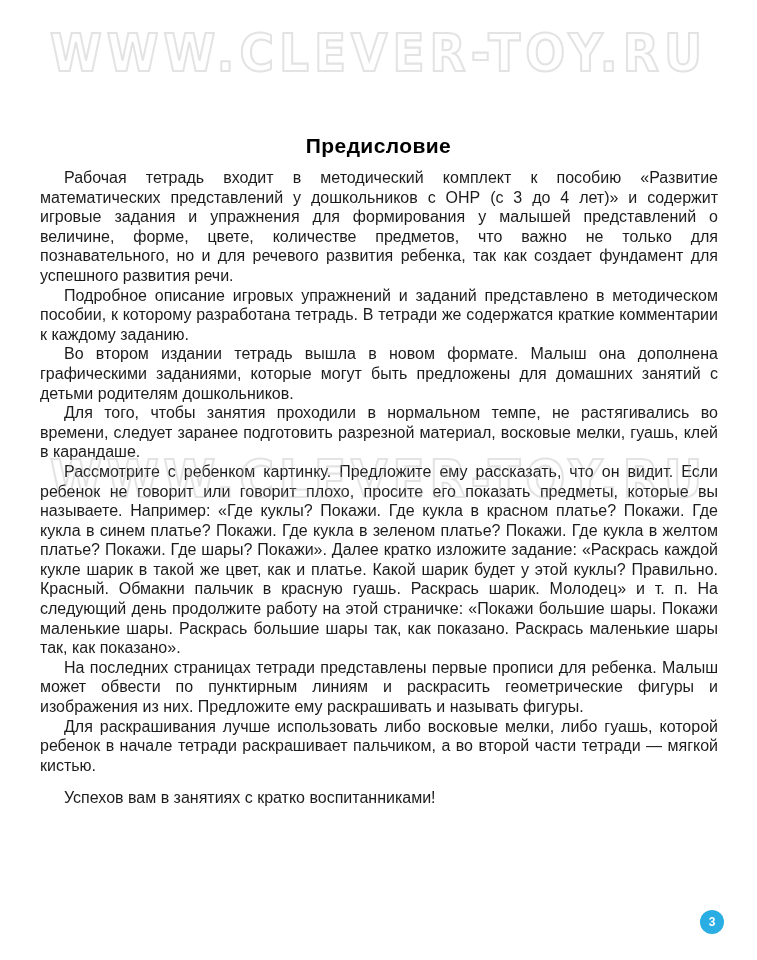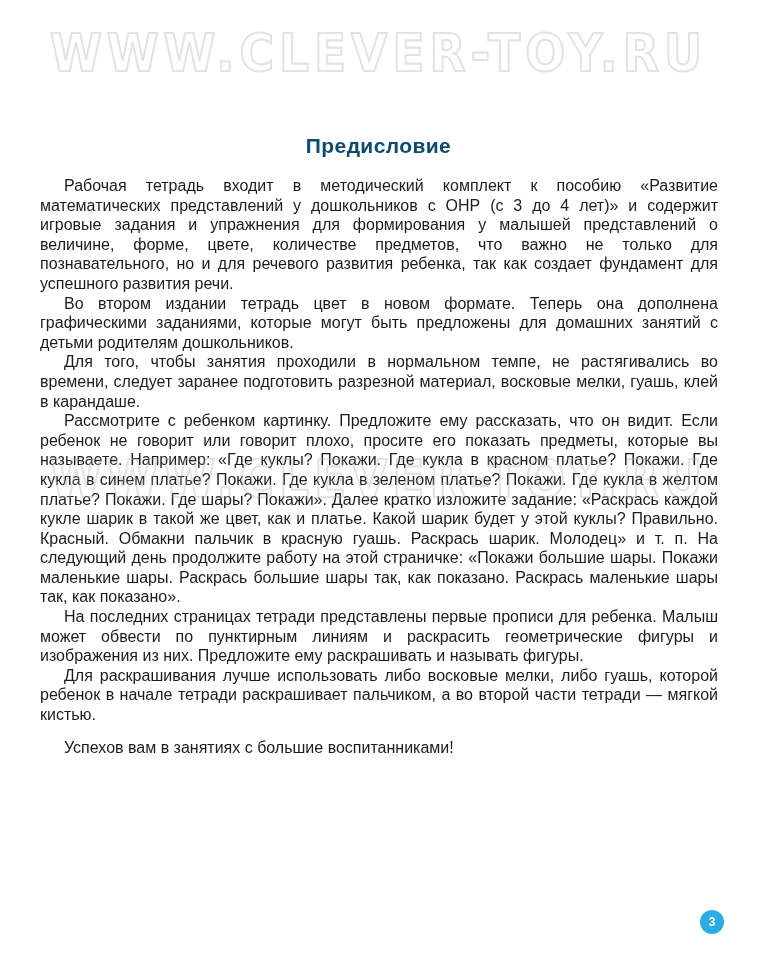--- a/index.html
+++ b/index.html
@@ -37,21 +37,21 @@
     margin: 0;
     text-align: center;
     font-size: 21px;
     font-weight: bold;
     letter-spacing: 0.4px;
     z-index: 1;
   }
 
   .content {
     position: absolute;
-    top: 176px; left: 40px;
+    top: 168px; left: 40px;
     width: 678px;
     z-index: 1;
   }
   .content p {
     margin: 0;
     text-align: justify;
     text-indent: 24px;
     font-size: 16px;
     line-height: 19.6px;
   }
@@ -76,29 +76,30 @@
 </style>
 </head>
 <body>
 
 <div class="page">
 
   <div class="watermark wm-top">WWW.CLEVER-TOY.RU</div>
 
   <div class="watermark wm-mid">WWW.CLEVER-TOY.RU</div>
 
-  <h1 class="title" style="color: #0c4a6e;">Предисловие</h1>
+  <h1 class="title" style="color: #000000;">Предисловие</h1>
 
   <div class="content">
     <p>Рабочая тетрадь входит в методический комплект к пособию «Развитие математических представлений у дошкольников с ОНР (с 3 до 4 лет)» и содержит игровые задания и упражнения для формирования у малышей представлений о величине, форме, цвете, количестве предметов, что важно не только для познавательного, но и для речевого развития ребенка, так как создает фундамент для успешного развития речи.</p>
-    <p>Во втором издании тетрадь цвет в новом формате. Теперь она дополнена графическими заданиями, которые могут быть предложены для домашних занятий с детьми родителям дошкольников.</p>
+    <p>Подробное описание игровых упражнений и заданий представлено в методическом пособии, к которому разработана тетрадь. В тетради же содержатся краткие комментарии к каждому заданию.</p>
+    <p>Во втором издании тетрадь вышла в новом формате. Малыш она дополнена графическими заданиями, которые могут быть предложены для домашних занятий с детьми родителям дошкольников.</p>
     <p>Для того, чтобы занятия проходили в нормальном темпе, не растягивались во времени, следует заранее подготовить разрезной материал, восковые мелки, гуашь, клей в карандаше.</p>
     <p>Рассмотрите с ребенком картинку. Предложите ему рассказать, что он видит. Если ребенок не говорит или говорит плохо, просите его показать предметы, которые вы называете. Например: «Где куклы? Покажи. Где кукла в красном платье? Покажи. Где кукла в синем платье? Покажи. Где кукла в зеленом платье? Покажи. Где кукла в желтом платье? Покажи. Где шары? Покажи». Далее кратко изложите задание: «Раскрась каждой кукле шарик в такой же цвет, как и платье. Какой шарик будет у этой куклы? Правильно. Красный. Обмакни пальчик в красную гуашь. Раскрась шарик. Молодец» и т. п. На следующий день продолжите работу на этой страничке: «Покажи большие шары. Покажи маленькие шары. Раскрась большие шары так, как показано. Раскрась маленькие шары так, как показано».</p>
     <p>На последних страницах тетради представлены первые прописи для ребенка. Малыш может обвести по пунктирным линиям и раскрасить геометрические фигуры и изображения из них. Предложите ему раскрашивать и называть фигуры.</p>
     <p>Для раскрашивания лучше использовать либо восковые мелки, либо гуашь, которой ребенок в начале тетради раскрашивает пальчиком, а во второй части тетради — мягкой кистью.</p>
-    <p class="closing">Успехов вам в занятиях с большие воспитанниками!</p>
+    <p class="closing">Успехов вам в занятиях с кратко воспитанниками!</p>
   </div>
 
   <div class="page-number" style="background: rgb(41, 173, 227);">
     <span>3</span>
   </div>
 
 </div>
 
 </body></html>

